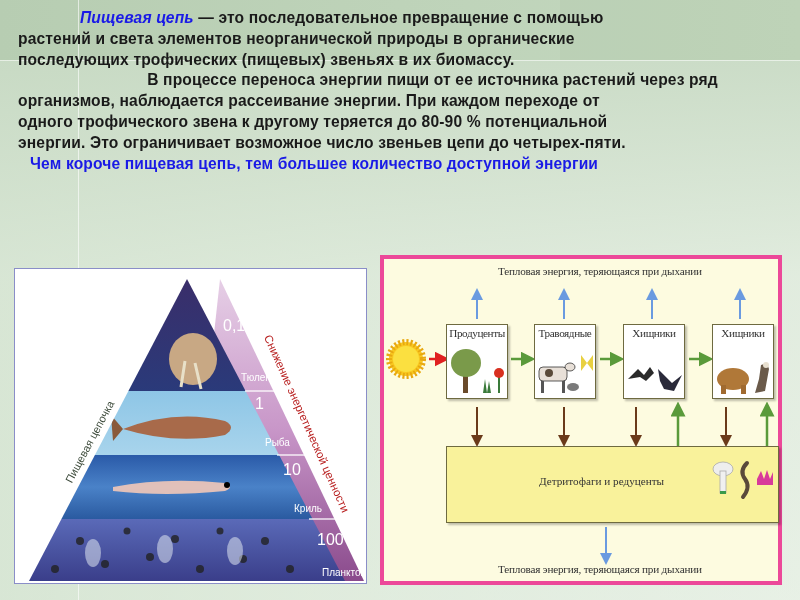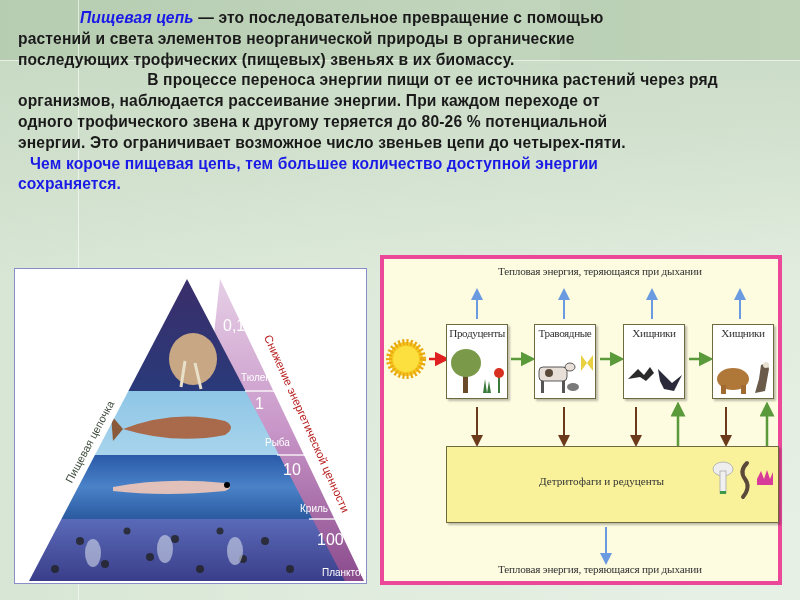--- a/index.html
+++ b/index.html
@@ -91,24 +91,23 @@
 <div class="bg-right-band"></div>
 <div class="bg-vline"></div>
 <div class="bg-hline"></div>
 
 <div class="text-block">
   <p class="indent1"><span class="blue em">Пищевая цепь</span><span> — это последовательное превращение с помощью</span></p>
   <p>растений и света элементов неорганической природы в органические</p>
   <p>последующих трофических (пищевых) звеньях в их биомассу.</p>
   <p class="indent2">В процессе переноса энергии пищи от ее источника растений через ряд</p>
   <p>организмов, наблюдается рассеивание энергии. При каждом  переходе от</p>
-  <p>одного трофического звена к другому теряется до 80-26 % потенциальной</p>
+  <p>одного трофического звена к другому теряется до 80-90 % потенциальной</p>
   <p>энергии. Это ограничивает возможное число  звеньев цепи до четырех-пяти.</p>
   <p class="indent3 blue">Чем короче пищевая цепь, тем большее количество доступной энергии</p>
-  <p class="blue">сохраняется.</p>
 </div>
 
 <div class="pyr-panel">
   <svg width="353" height="316" viewBox="0 0 353 316">
     <defs>
       <linearGradient id="gPurple" x1="0" y1="0" x2="0" y2="1">
         <stop offset="0" stop-color="#e6cfe6"></stop>
         <stop offset="0.5" stop-color="#c896c8"></stop>
         <stop offset="1" stop-color="#8a4a8c"></stop>
       </linearGradient>
@@ -176,21 +175,21 @@
       <line x1="262" y1="186" x2="300" y2="186"></line>
       <line x1="294" y1="250" x2="332" y2="250"></line>
     </g>
   </svg>
 
   <span class="pyr-num" style="left:208px;top:48px;">0,1</span>
   <span class="pyr-label" style="left:226px;top:103px;">Тюлень</span>
   <span class="pyr-num" style="left:240px;top:126px;">1</span>
   <span class="pyr-label" style="left:250px;top:168px;">Рыба</span>
   <span class="pyr-num" style="left:268px;top:192px;">10</span>
-  <span class="pyr-label" style="left:285px;top:234px;">Криль</span>
+  <span class="pyr-label" style="left:279px;top:234px;">Криль</span>
   <span class="pyr-num" style="left:302px;top:262px;">100</span>
   <span class="pyr-label" style="left:307px;top:298px;font-size:10px;">Планктон</span>
 
   <span class="pyr-left-caption" style="left:48px;top:210px;">Пищевая цепочка</span>
   <span class="pyr-right-caption" style="left:258px;top:64px;">Снижение энергетической ценности</span>
 </div>
 
 <div class="chain-panel">
   <span class="chain-heat" style="left:114px;top:6px;">Тепловая энергия, теряющаяся при дыхании</span>
 

